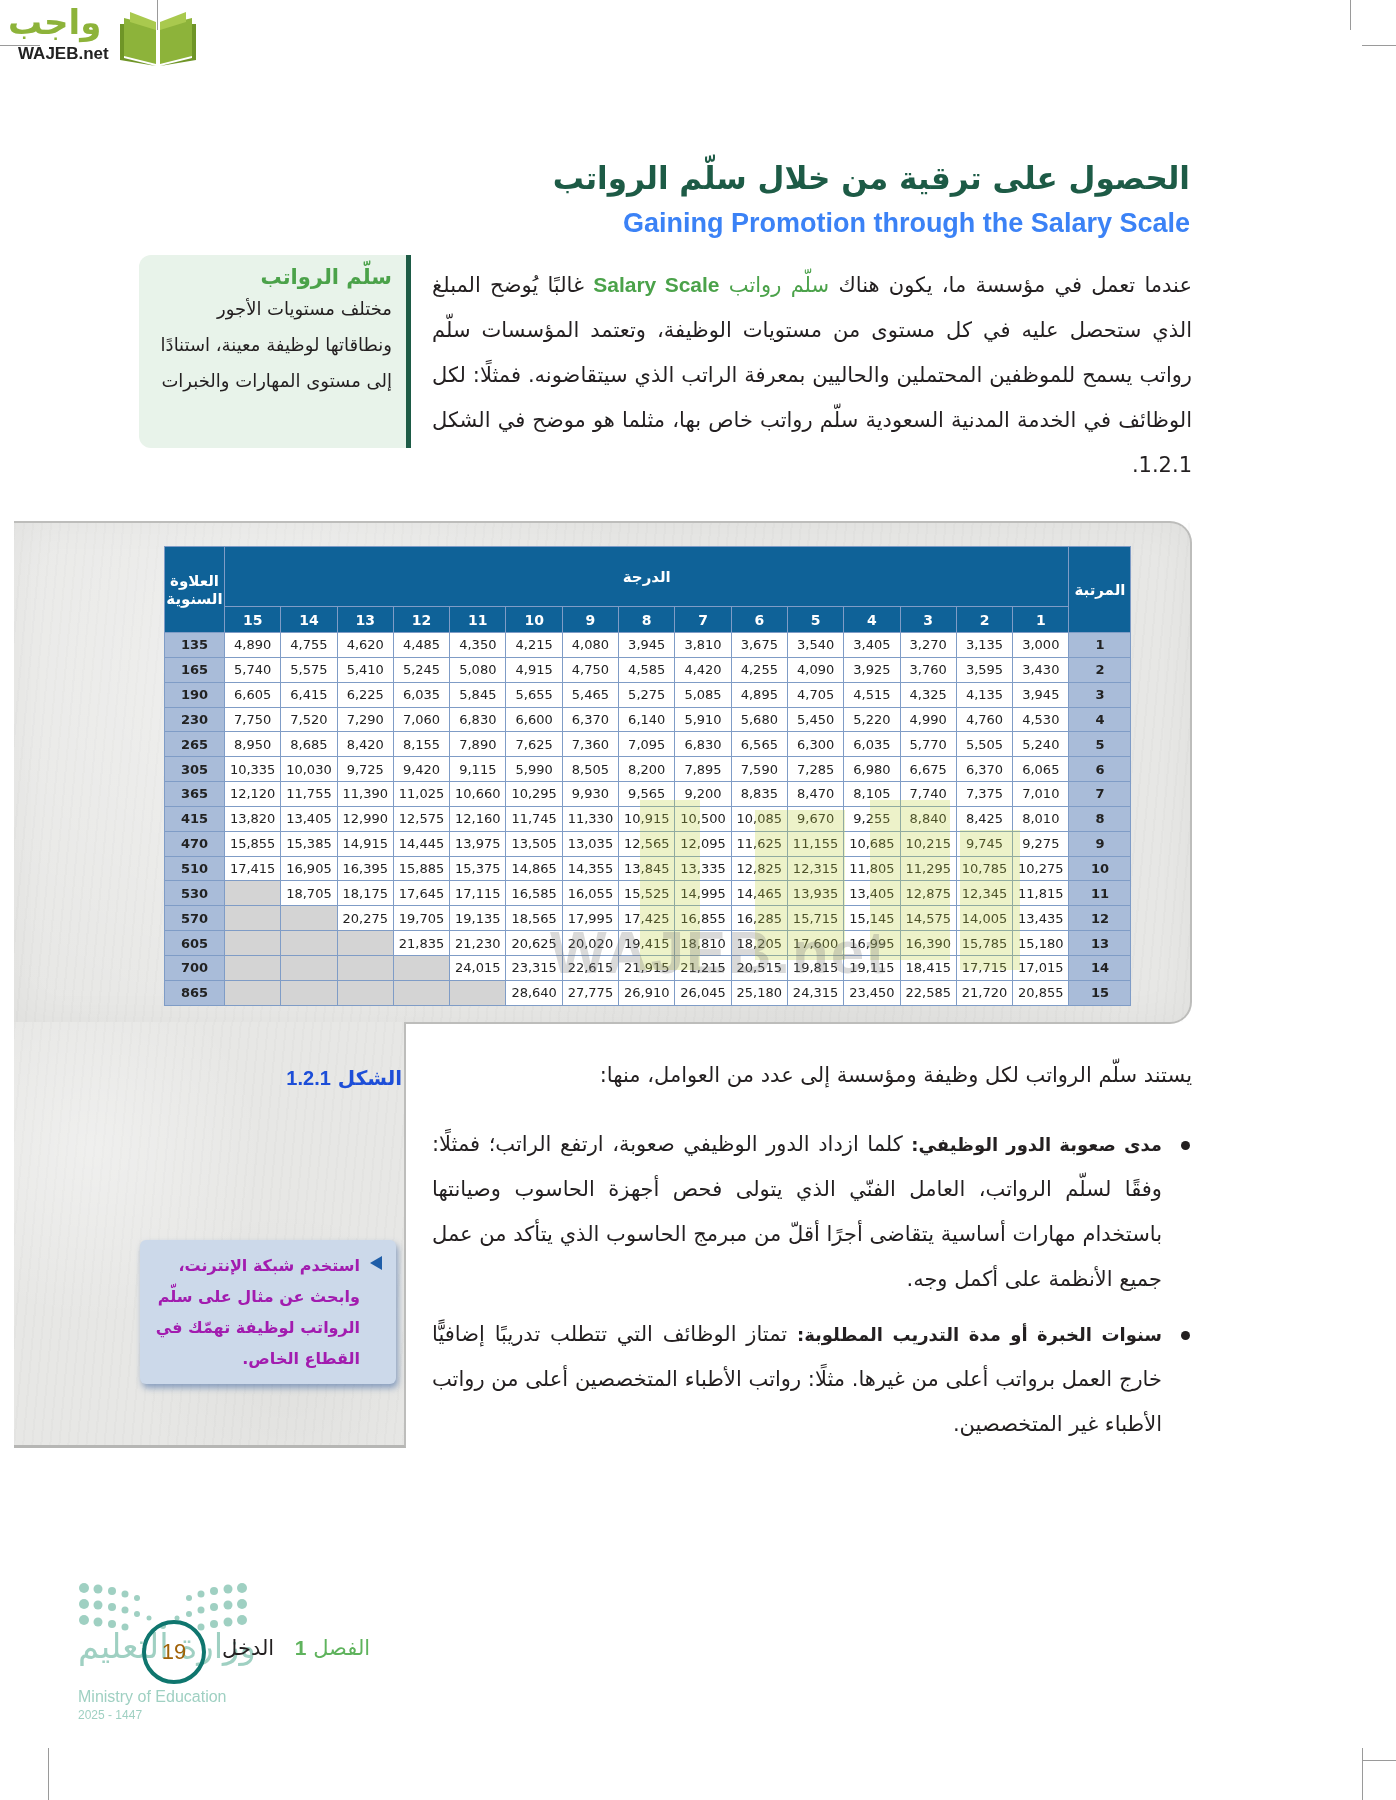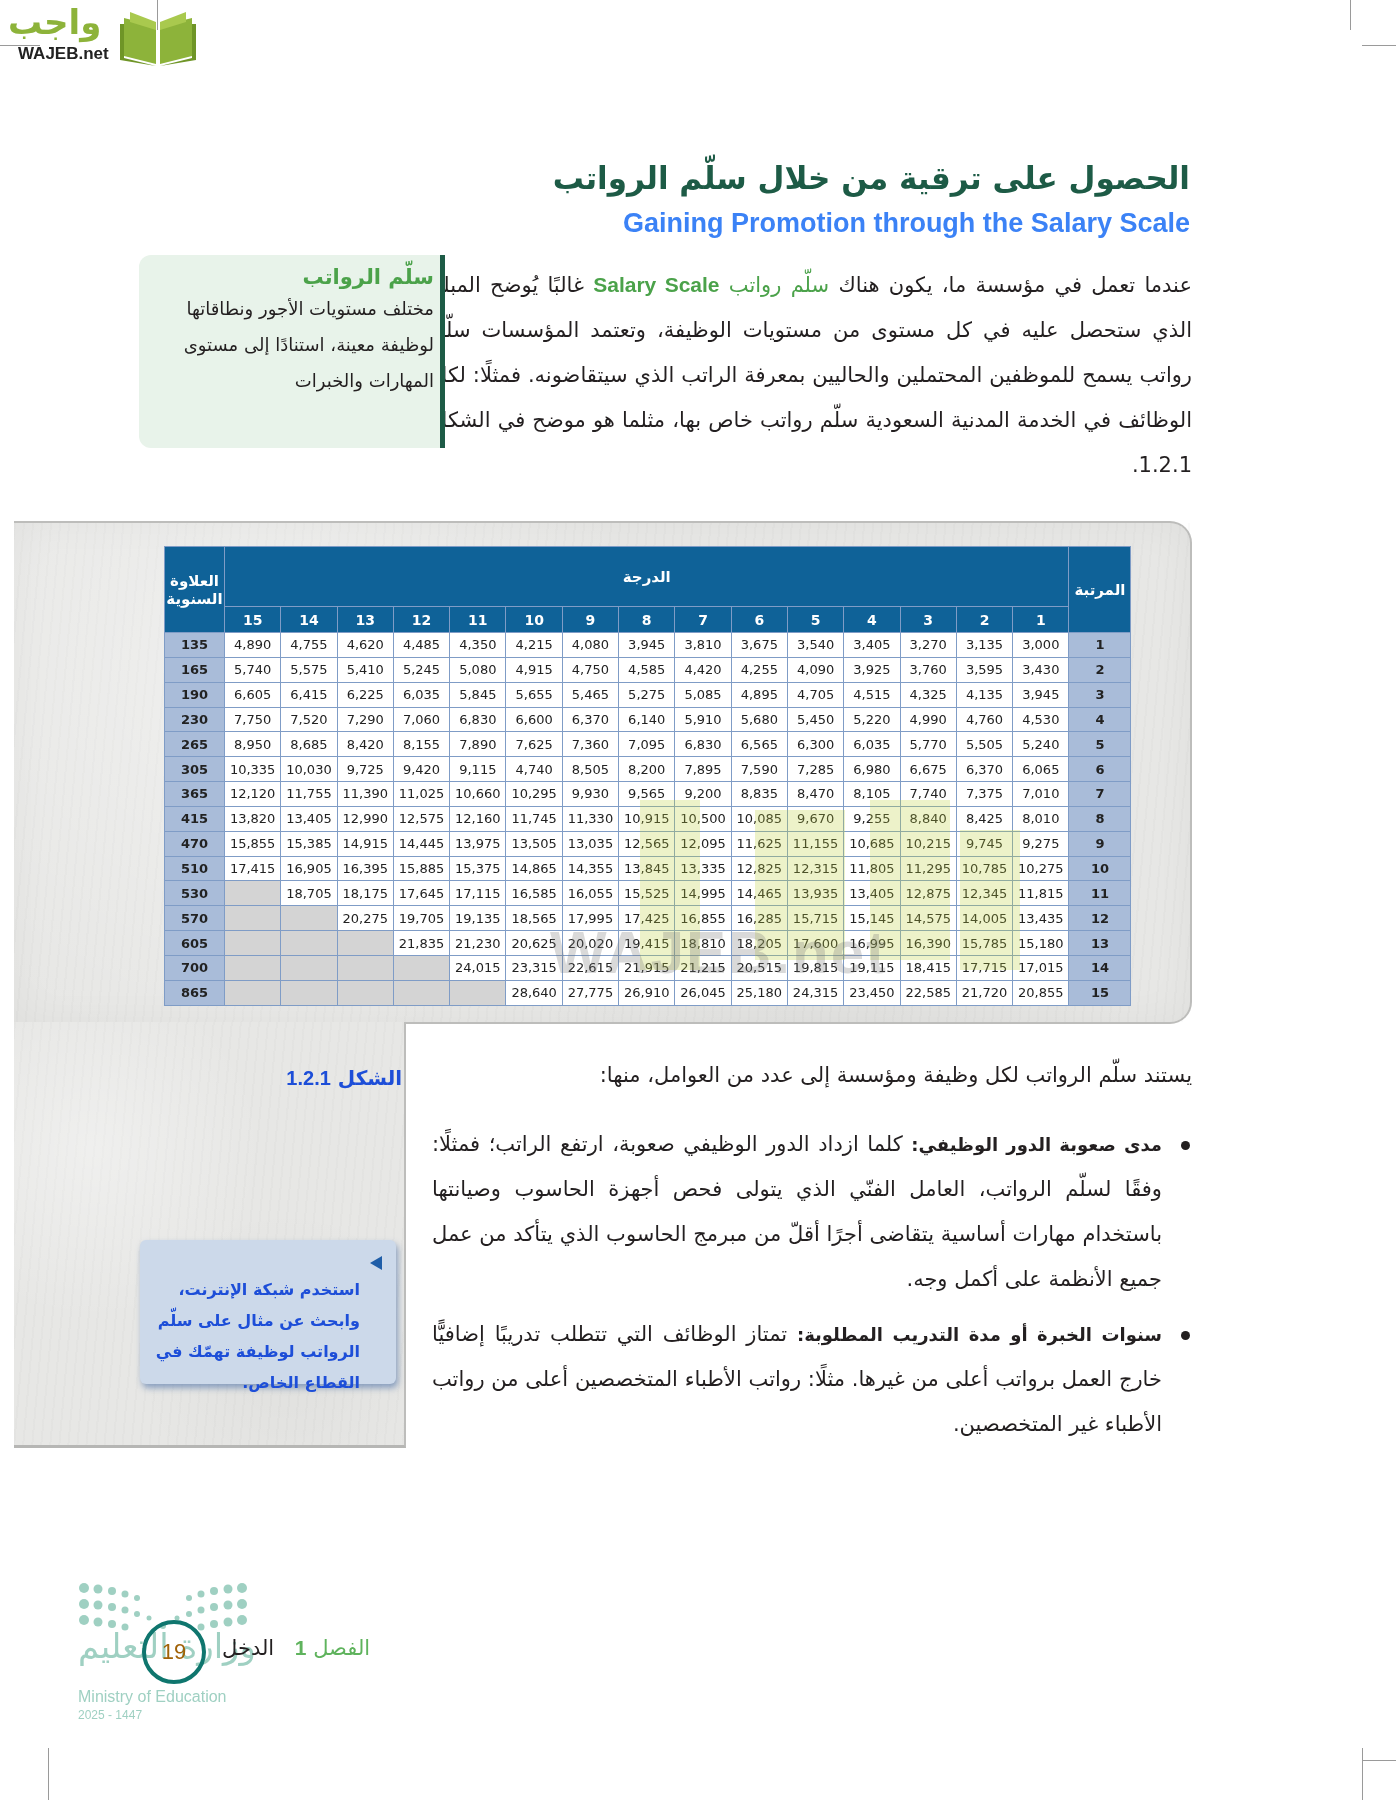--- a/index.html
+++ b/index.html
@@ -18,22 +18,22 @@
   .title-ar { position: absolute; right: 206px; top: 160px; font: bold 31px "DejaVu Sans", sans-serif; color: #1d5b46; direction: rtl; white-space: nowrap; }
   .title-en { position: absolute; right: 206px; top: 208px; font: bold 27px "Liberation Sans", sans-serif; color: #3b82f6; white-space: nowrap; }
 
   
   .intro { position: absolute; right: 204px; top: 262px; width: 760px; direction: rtl; text-align: justify;
            font: 21px/45px "DejaVu Sans", sans-serif; color: #231f20; }
   .intro .term { color: #4ba24a; }
   .intro .term-en { color: #4ba24a; font-family: "Liberation Sans", sans-serif; font-weight: bold; }
 
   
-  .defbox { position: absolute; left: 139px; top: 255px; width: 306px; height: 193px; background: #e8f3ea;
-            border-radius: 12px 0 0 12px; border-right: 5px solid #1d5b46; direction: rtl; padding: 10px 6px 0 10px; }
+  .defbox { position: absolute; left: 139px; top: 255px; width: 272px; height: 193px; background: #e8f3ea;
+            border-radius: 12px 0 0 12px; border-right: 5px solid #1d5b46; direction: rtl; padding: 10px 14px 0 10px; }
   .defbox .def-title { font: bold 21px "DejaVu Sans", sans-serif; color: #4ba24a; margin-bottom: 2px; }
   .defbox .def-body { font: 18px/36px "DejaVu Sans", sans-serif; color: #231f20; }
 
   
   .panel { position: absolute; left: 14px; top: 521px; width: 1178px; height: 503px; background: #e7e7e5;
            border-radius: 0 22px 22px 0; border: 2px solid #bdbdbb; border-left: none;
            box-shadow: inset 0 0 40px rgba(0,0,0,0.04); }
   .panel-lower { position: absolute; left: 14px; top: 1022px; width: 392px; height: 426px; background: #e7e7e5;
                  border-right: 2px solid #bdbdbb; border-bottom: 3px solid #b6b6b4; }
   .texture { position: absolute; inset: 0;
@@ -71,21 +71,21 @@
   .caption .fig-label { font: bold 20px "DejaVu Sans", sans-serif; color: #1d4ed8; margin-bottom: 4px; }
   .caption .fig-label .num { font-family: "Liberation Sans", sans-serif; }
   .caption .fig-text { font: 16px/31px "DejaVu Sans", sans-serif; color: #231f20; }
 
   
   .tip { position: absolute; left: 140px; top: 1240px; width: 256px; height: 144px; background: #ccd9ea;
          border-radius: 6px; box-shadow: 2px 4px 6px rgba(60,100,160,0.55); direction: rtl; padding: 10px 14px 0 12px; }
   .tip .arrow { position: absolute; right: 14px; top: 16px; width: 0; height: 0;
                 border-top: 7px solid transparent; border-bottom: 7px solid transparent; border-left: 12px solid #1f5ea8;
                 transform: scaleX(-1); }
-  .tip .tip-text { padding-right: 22px; font: bold 16px/31px "DejaVu Sans", sans-serif; color: #1d4ed8; margin-top: 24px; }
+  .tip .tip-text { padding-right: 22px; font: bold 16px/31px "DejaVu Sans", sans-serif; color: #a21caf; }
 
   
   .moe-dots { position: absolute; left: 78px; top: 1582px; width: 170px; height: 52px; }
   .moe-ar { position: absolute; left: 78px; top: 1626px; font: 34px "DejaVu Sans", sans-serif; color: #9fd0c2; direction: rtl; }
   .moe-en { position: absolute; left: 78px; top: 1688px; font: 16px "Liberation Sans", sans-serif; color: #9fd0c2; }
   .moe-year { position: absolute; left: 78px; top: 1708px; font: 12px "Liberation Sans", sans-serif; color: #9fd0c2; }
   .page-circle { position: absolute; left: 142px; top: 1620px; width: 64px; height: 64px; border: 4px solid #0f766e; border-radius: 50%;
                  display: flex; align-items: center; justify-content: center; font: 22px "Liberation Sans", sans-serif; color: #a16207; background: transparent; }
   .chapter { position: absolute; left: 222px; top: 1636px; direction: rtl; font: 21px "DejaVu Sans", sans-serif; white-space: nowrap; }
   .chapter .ch-label { color: #5fb35d; }
@@ -258,21 +258,21 @@
         <td class="rank">6</td>
         <td>6,065</td>
         <td>6,370</td>
         <td>6,675</td>
         <td>6,980</td>
         <td>7,285</td>
         <td>7,590</td>
         <td>7,895</td>
         <td>8,200</td>
         <td>8,505</td>
-        <td>4,740</td>
+        <td>5,990</td>
         <td>9,115</td>
         <td>9,420</td>
         <td>9,725</td>
         <td>10,030</td>
         <td>10,335</td>
         <td class="allow">305</td>
       </tr>
       <tr>
         <td class="rank">7</td>
         <td>7,010</td>

